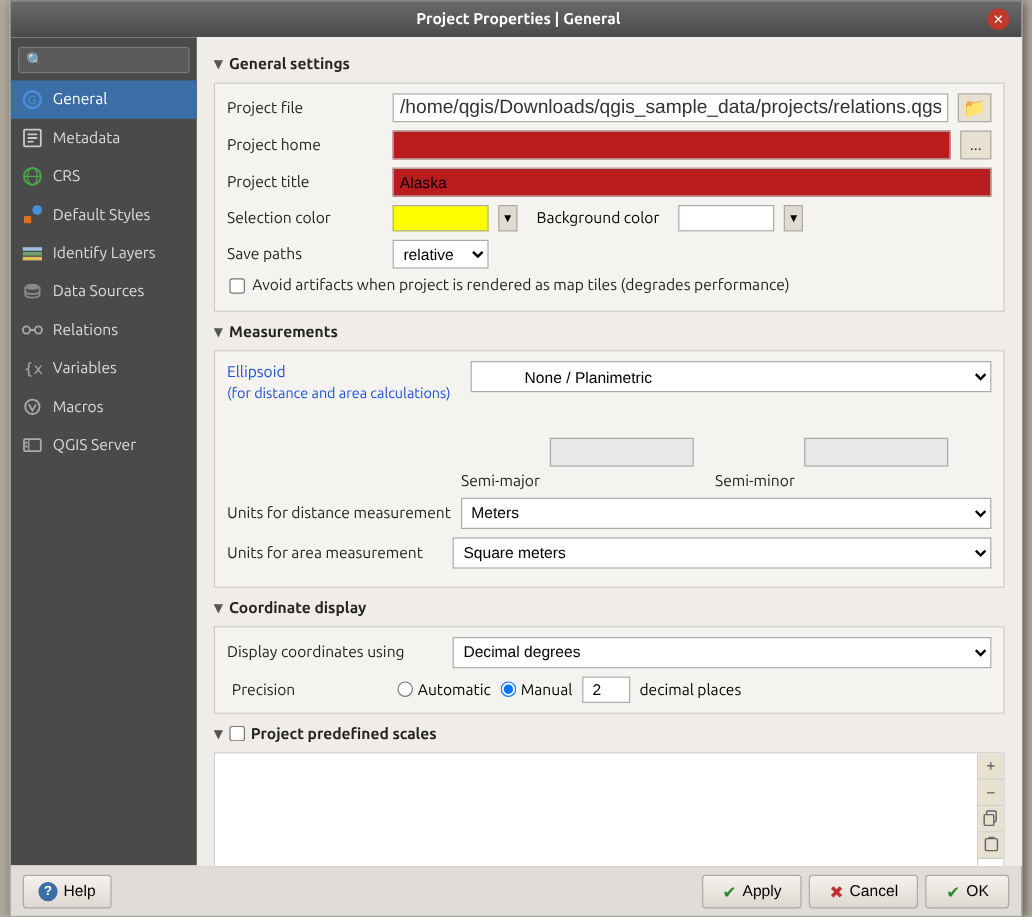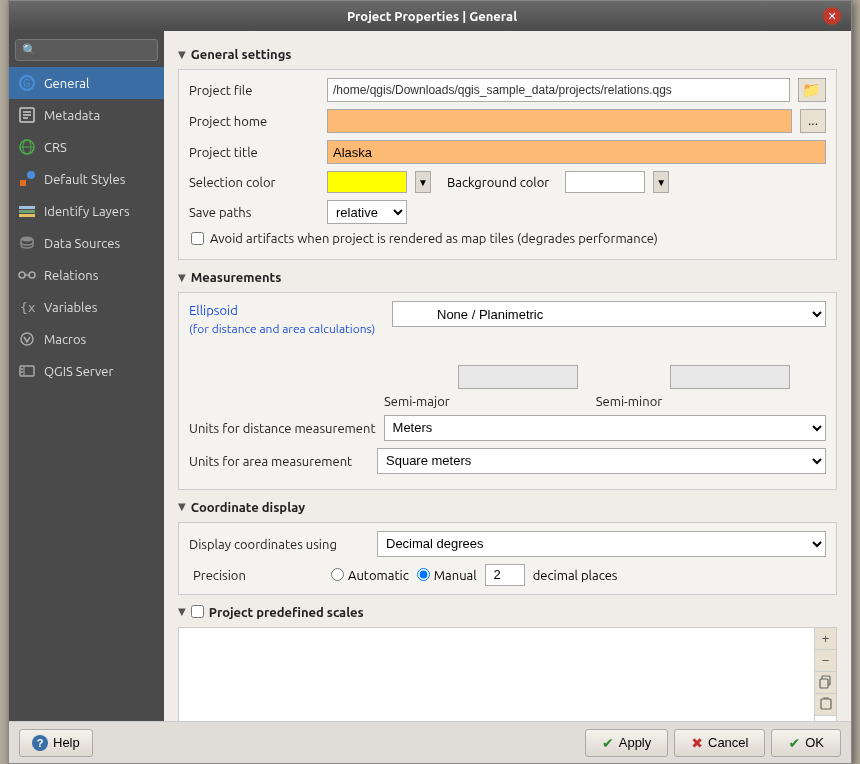--- a/index.html
+++ b/index.html
@@ -126,31 +126,31 @@
       color: #222;
       font-size: 13px;
     }
     .form-label-wide {
       min-width: 180px;
     }
     .text-input {
       flex: 1;
       padding: 3px 5px;
       border: 1px solid #aaa;
-      background: #fdba74;
+      background: #b91c1c;
       font-size: 13px;
       height: 24px;
       outline: none;
     }
     .text-input-path {
       flex: 1;
       padding: 3px 5px;
       border: 1px solid #aaa;
       background: #fff;
-      font-size: 12px;
+      font-size: 16px;
       height: 24px;
       color: #333;
       outline: none;
     }
     .btn-browse {
       width: 28px; height: 24px;
       background: #e8e0d0;
       border: 1px solid #aaa;
       cursor: pointer;
       display: flex; align-items: center; justify-content: center;

